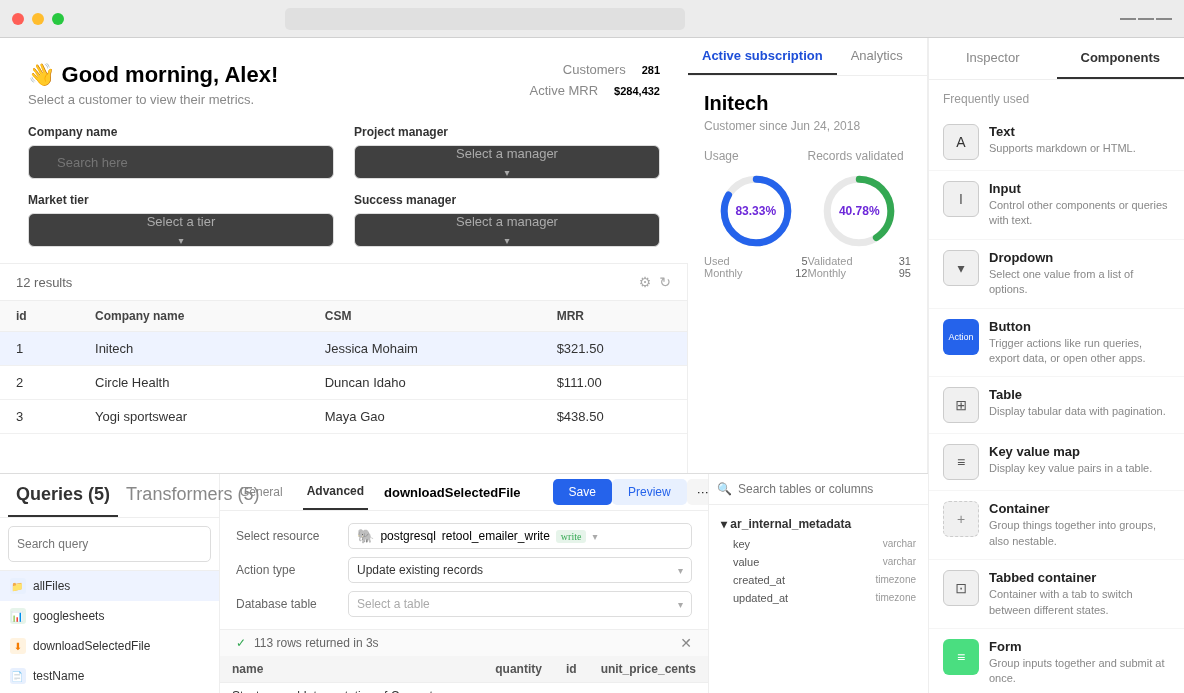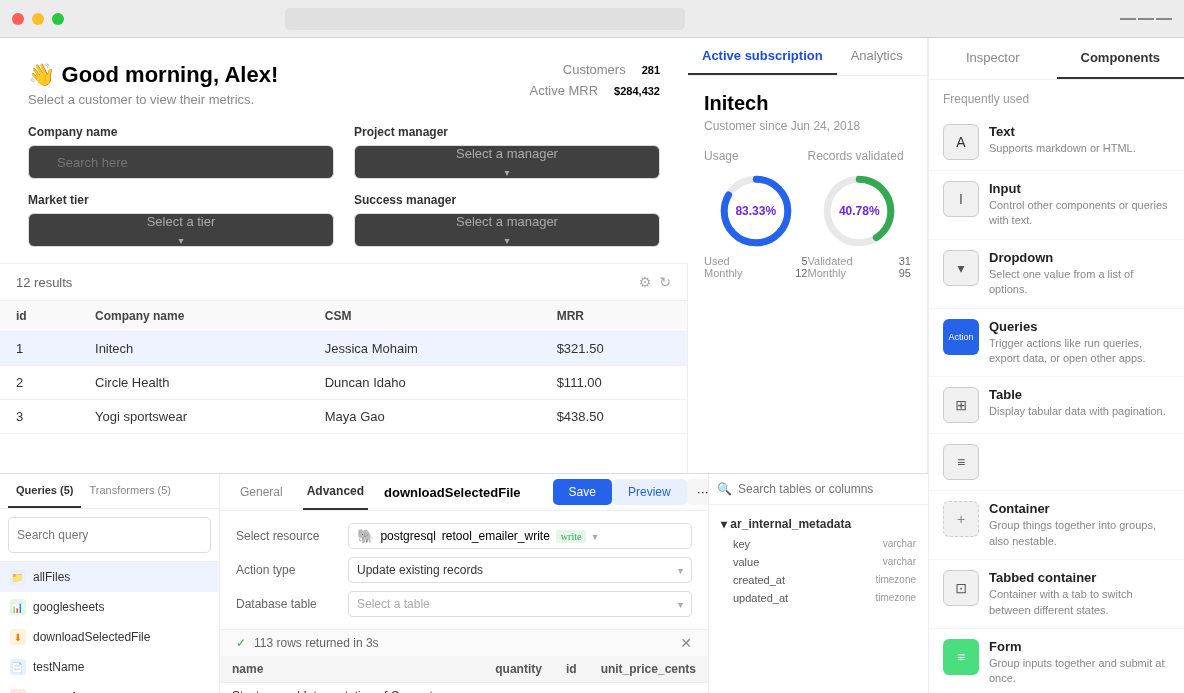--- a/index.html
+++ b/index.html
@@ -83,21 +83,21 @@
     .component-item { display: flex; align-items: flex-start; padding: 10px 14px; gap: 10px; border-bottom: 1px solid #f5f5f5; cursor: pointer; }
     .component-icon { width: 36px; height: 36px; border: 1px solid #ddd; border-radius: 6px; display: flex; align-items: center; justify-content: center; flex-shrink: 0; background: #fff; font-size: 14px; }
     .component-text { flex: 1; }
     .component-name { font-size: 13px; font-weight: 600; margin-bottom: 2px; color: #222; }
     .component-desc { font-size: 11px; color: #888; line-height: 1.4; }
 
     
     .bottom-panel { height: 220px; background: #fff; border-top: 1px solid #ddd; display: flex; overflow: hidden; flex-shrink: 0; }
     .queries-panel { width: 220px; border-right: 1px solid #eee; display: flex; flex-direction: column; }
     .queries-tabs { display: flex; border-bottom: 1px solid #eee; padding: 0 8px; }
-    .query-tab { padding: 10px 8px; font-size: 11px; cursor: pointer; color: #888; white-space: nowrap; }
+    .query-tab { padding: 10px 8px; font-size: 18px; cursor: pointer; color: #888; white-space: nowrap; }
     .query-tab.active { color: #333; font-weight: 600; border-bottom: 2px solid #333; }
     .query-search { padding: 8px; border-bottom: 1px solid #eee; }
     .query-search input { width: 100%; height: 36px; border: 1px solid #ddd; border-radius: 5px; padding: 0 8px; font-size: 12px; }
     .query-list { overflow-y: auto; flex: 1; }
     .query-item { display: flex; align-items: center; padding: 7px 10px; gap: 7px; font-size: 12px; cursor: pointer; color: #333; }
     .query-item.active { background: #eef3ff; }
     .query-icon { width: 16px; height: 16px; border-radius: 3px; display: flex; align-items: center; justify-content: center; font-size: 10px; flex-shrink: 0; }
     .icon-files { background: #e8f0fe; color: #4a6cf7; }
     .icon-sheets { background: #e6f4ea; color: #34a853; }
     .icon-download { background: #fff3e0; color: #f57c00; }
@@ -476,33 +476,37 @@
         <div class="component-item">
     <div class="component-icon" style="background:#f0f0f0;color:#555;border:1px solid #ccc;font-size:14px;">▾</div>
     <div class="component-text">
       <div class="component-name">Dropdown</div>
       <div class="component-desc">Select one value from a list of options.</div>
     </div>
   </div>
         <div class="component-item">
     <div class="component-icon" style="background:#2563eb;color:#fff;border:none;font-size:9px;">Action</div>
     <div class="component-text">
-      <div class="component-name">Queries</div>
+      <div class="component-name">Button</div>
       <div class="component-desc">Trigger actions like run queries, export data, or open other apps.</div>
     </div>
   </div>
         <div class="component-item">
     <div class="component-icon" style="background:#f0f0f0;color:#555;border:1px solid #ccc;font-size:14px;">⊞</div>
     <div class="component-text">
       <div class="component-name">Table</div>
       <div class="component-desc">Display tabular data with pagination.</div>
     </div>
   </div>
         <div class="component-item">
     <div class="component-icon" style="background:#f0f0f0;color:#555;border:1px solid #ccc;font-size:14px;">≡</div>
+    <div class="component-text">
+      <div class="component-name">Key value map</div>
+      <div class="component-desc">Display key value pairs in a table.</div>
+    </div>
   </div>
         <div class="component-item">
     <div class="component-icon" style="background:#f0f0f0;color:#888;border:1px dashed #ccc;font-size:14px;">+</div>
     <div class="component-text">
       <div class="component-name">Container</div>
       <div class="component-desc">Group things together into groups, also nestable.</div>
     </div>
   </div>
         <div class="component-item">
     <div class="component-icon" style="background:#f0f0f0;color:#555;border:1px solid #ccc;font-size:14px;">⊡</div>

